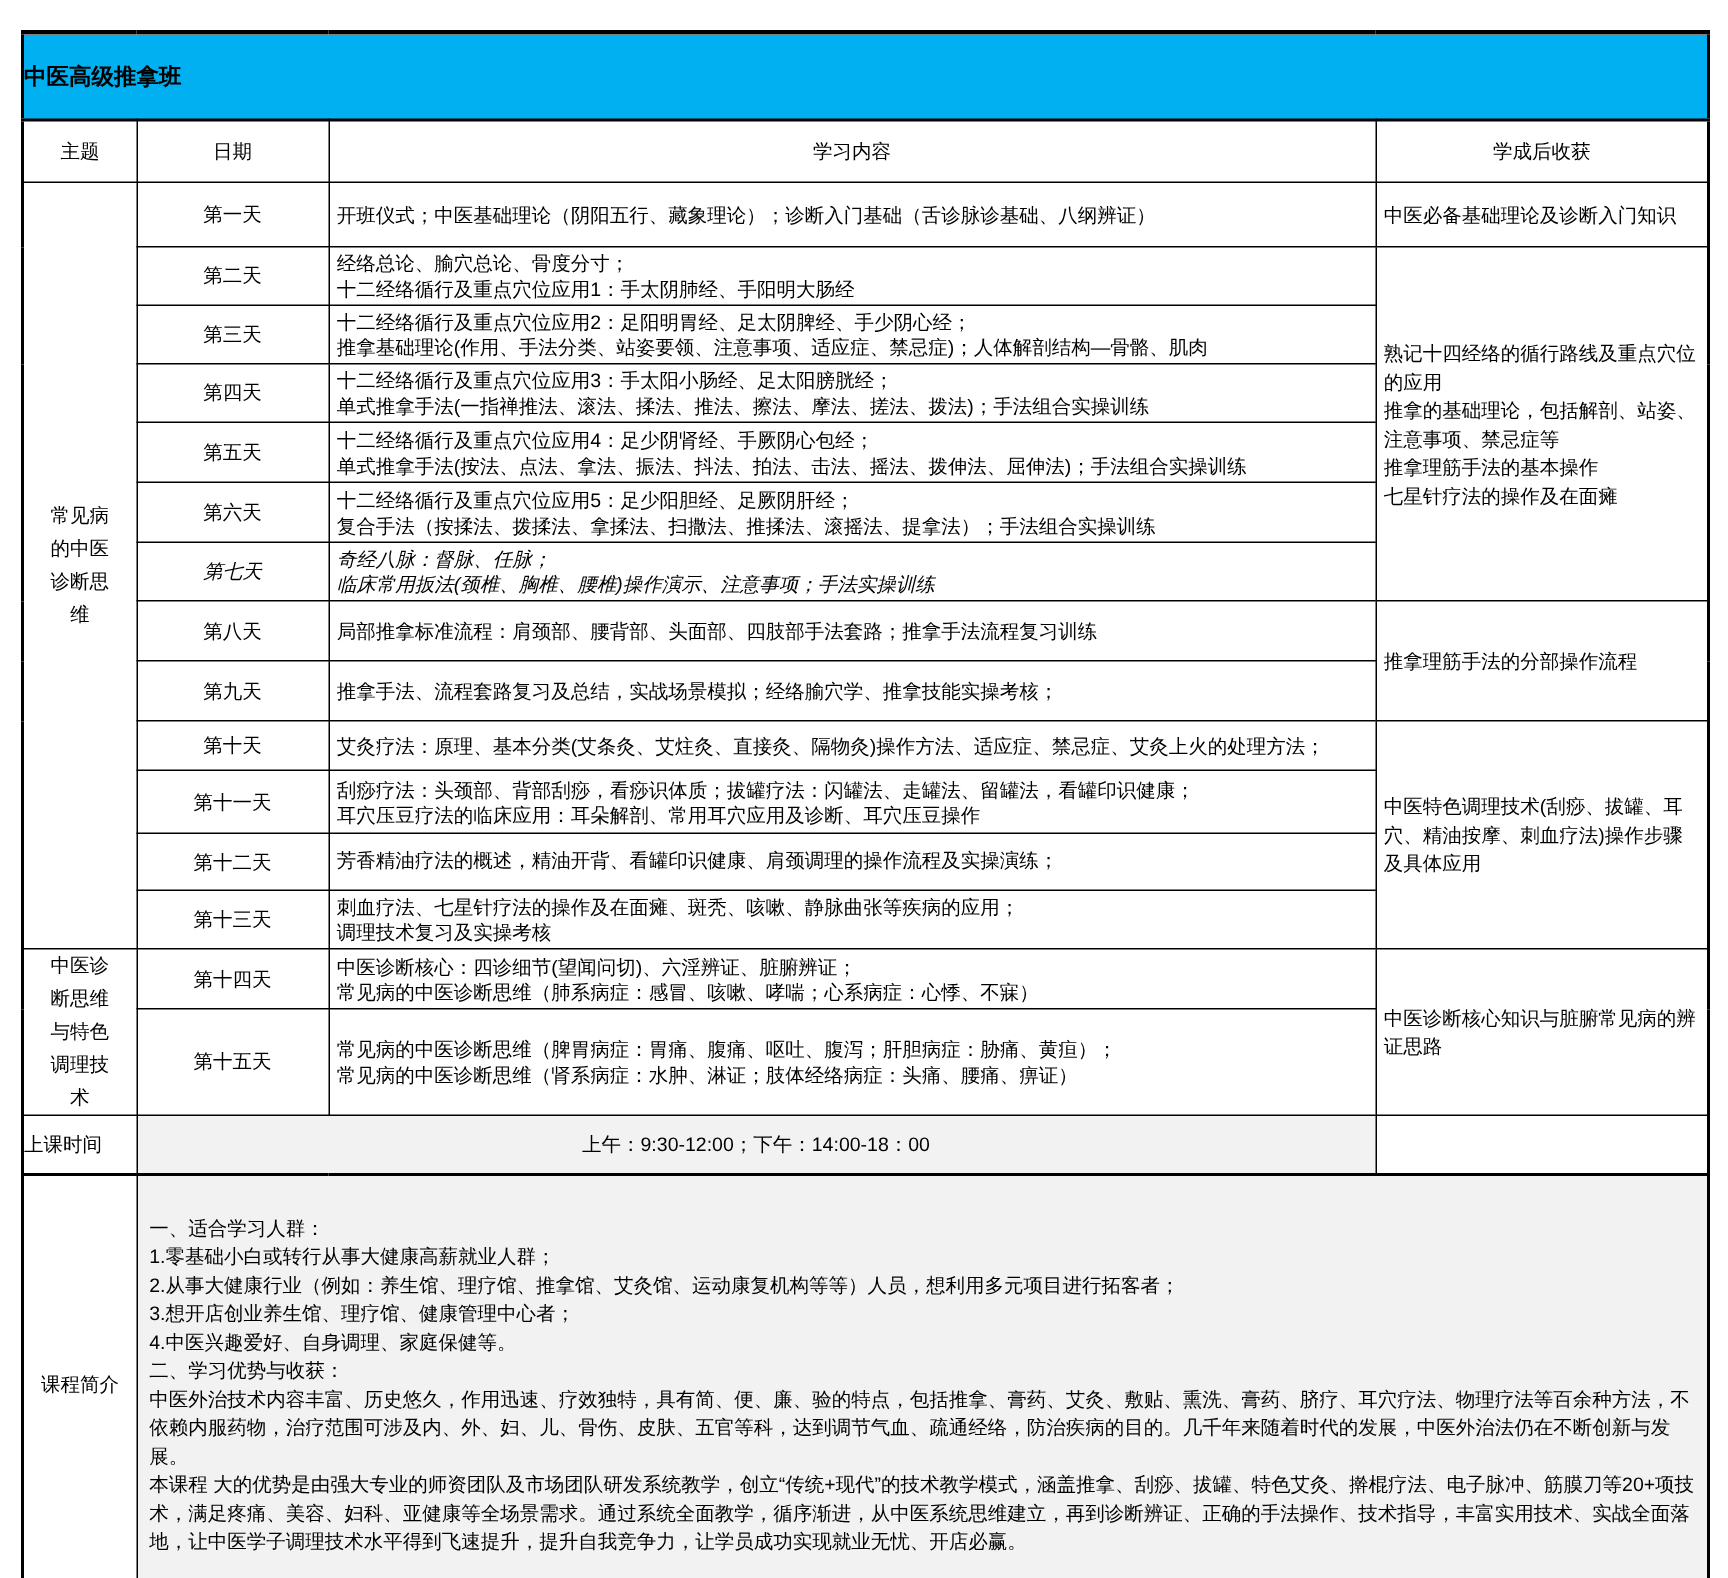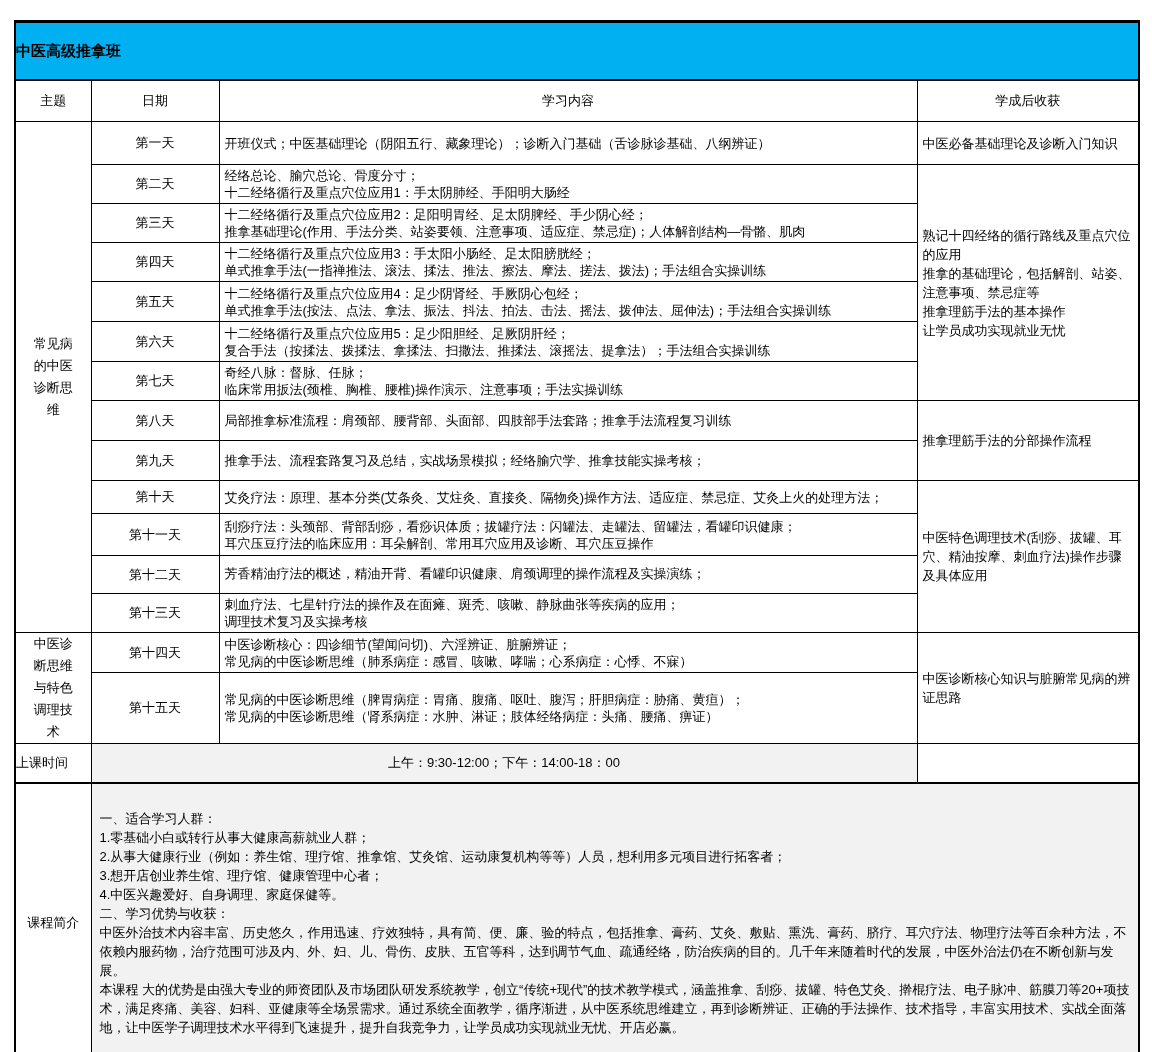--- a/index.html
+++ b/index.html
@@ -66,21 +66,21 @@
         <tr style="height: 36px;">
           <td class="date-cell">第二天</td>
           <td class="content-cell">
             <div>经络总论、腧穴总论、骨度分寸；</div>
             <div>十二经络循行及重点穴位应用1：手太阴肺经、手阳明大肠经</div>
           </td>
           <td class="outcome-cell" rowspan="6">
             <div>熟记十四经络的循行路线及重点穴位的应用</div>
             <div>推拿的基础理论，包括解剖、站姿、注意事项、禁忌症等</div>
             <div>推拿理筋手法的基本操作</div>
-            <div>让学员成功实现就业无忧</div>
+            <div>七星针疗法的操作及在面瘫</div>
           </td>
         </tr>
         <tr style="height: 36px;">
           <td class="date-cell">第三天</td>
           <td class="content-cell">
             <div>十二经络循行及重点穴位应用2：足阳明胃经、足太阴脾经、手少阴心经；</div>
             <div>推拿基础理论(作用、手法分类、站姿要领、注意事项、适应症、禁忌症)；人体解剖结构—骨骼、肌肉</div>
           </td>
         </tr>
         <tr style="height: 38px;">
@@ -97,21 +97,21 @@
             <div>单式推拿手法(按法、点法、拿法、振法、抖法、拍法、击法、摇法、拨伸法、屈伸法)；手法组合实操训练</div>
           </td>
         </tr>
         <tr style="height: 40px;">
           <td class="date-cell">第六天</td>
           <td class="content-cell">
             <div>十二经络循行及重点穴位应用5：足少阳胆经、足厥阴肝经；</div>
             <div>复合手法（按揉法、拨揉法、拿揉法、扫撒法、推揉法、滚摇法、提拿法）；手法组合实操训练</div>
           </td>
         </tr>
-        <tr style="height: 38px;">
+        <tr style="height: 38px; font-style: italic;">
           <td class="date-cell">第七天</td>
           <td class="content-cell">
             <div>奇经八脉：督脉、任脉；</div>
             <div>临床常用扳法(颈椎、胸椎、腰椎)操作演示、注意事项；手法实操训练</div>
           </td>
         </tr>
         <tr style="height: 40px;">
           <td class="date-cell">第八天</td>
           <td class="content-cell">局部推拿标准流程：肩颈部、腰背部、头面部、四肢部手法套路；推拿手法流程复习训练</td>
           <td class="outcome-cell" rowspan="2">推拿理筋手法的分部操作流程</td>

